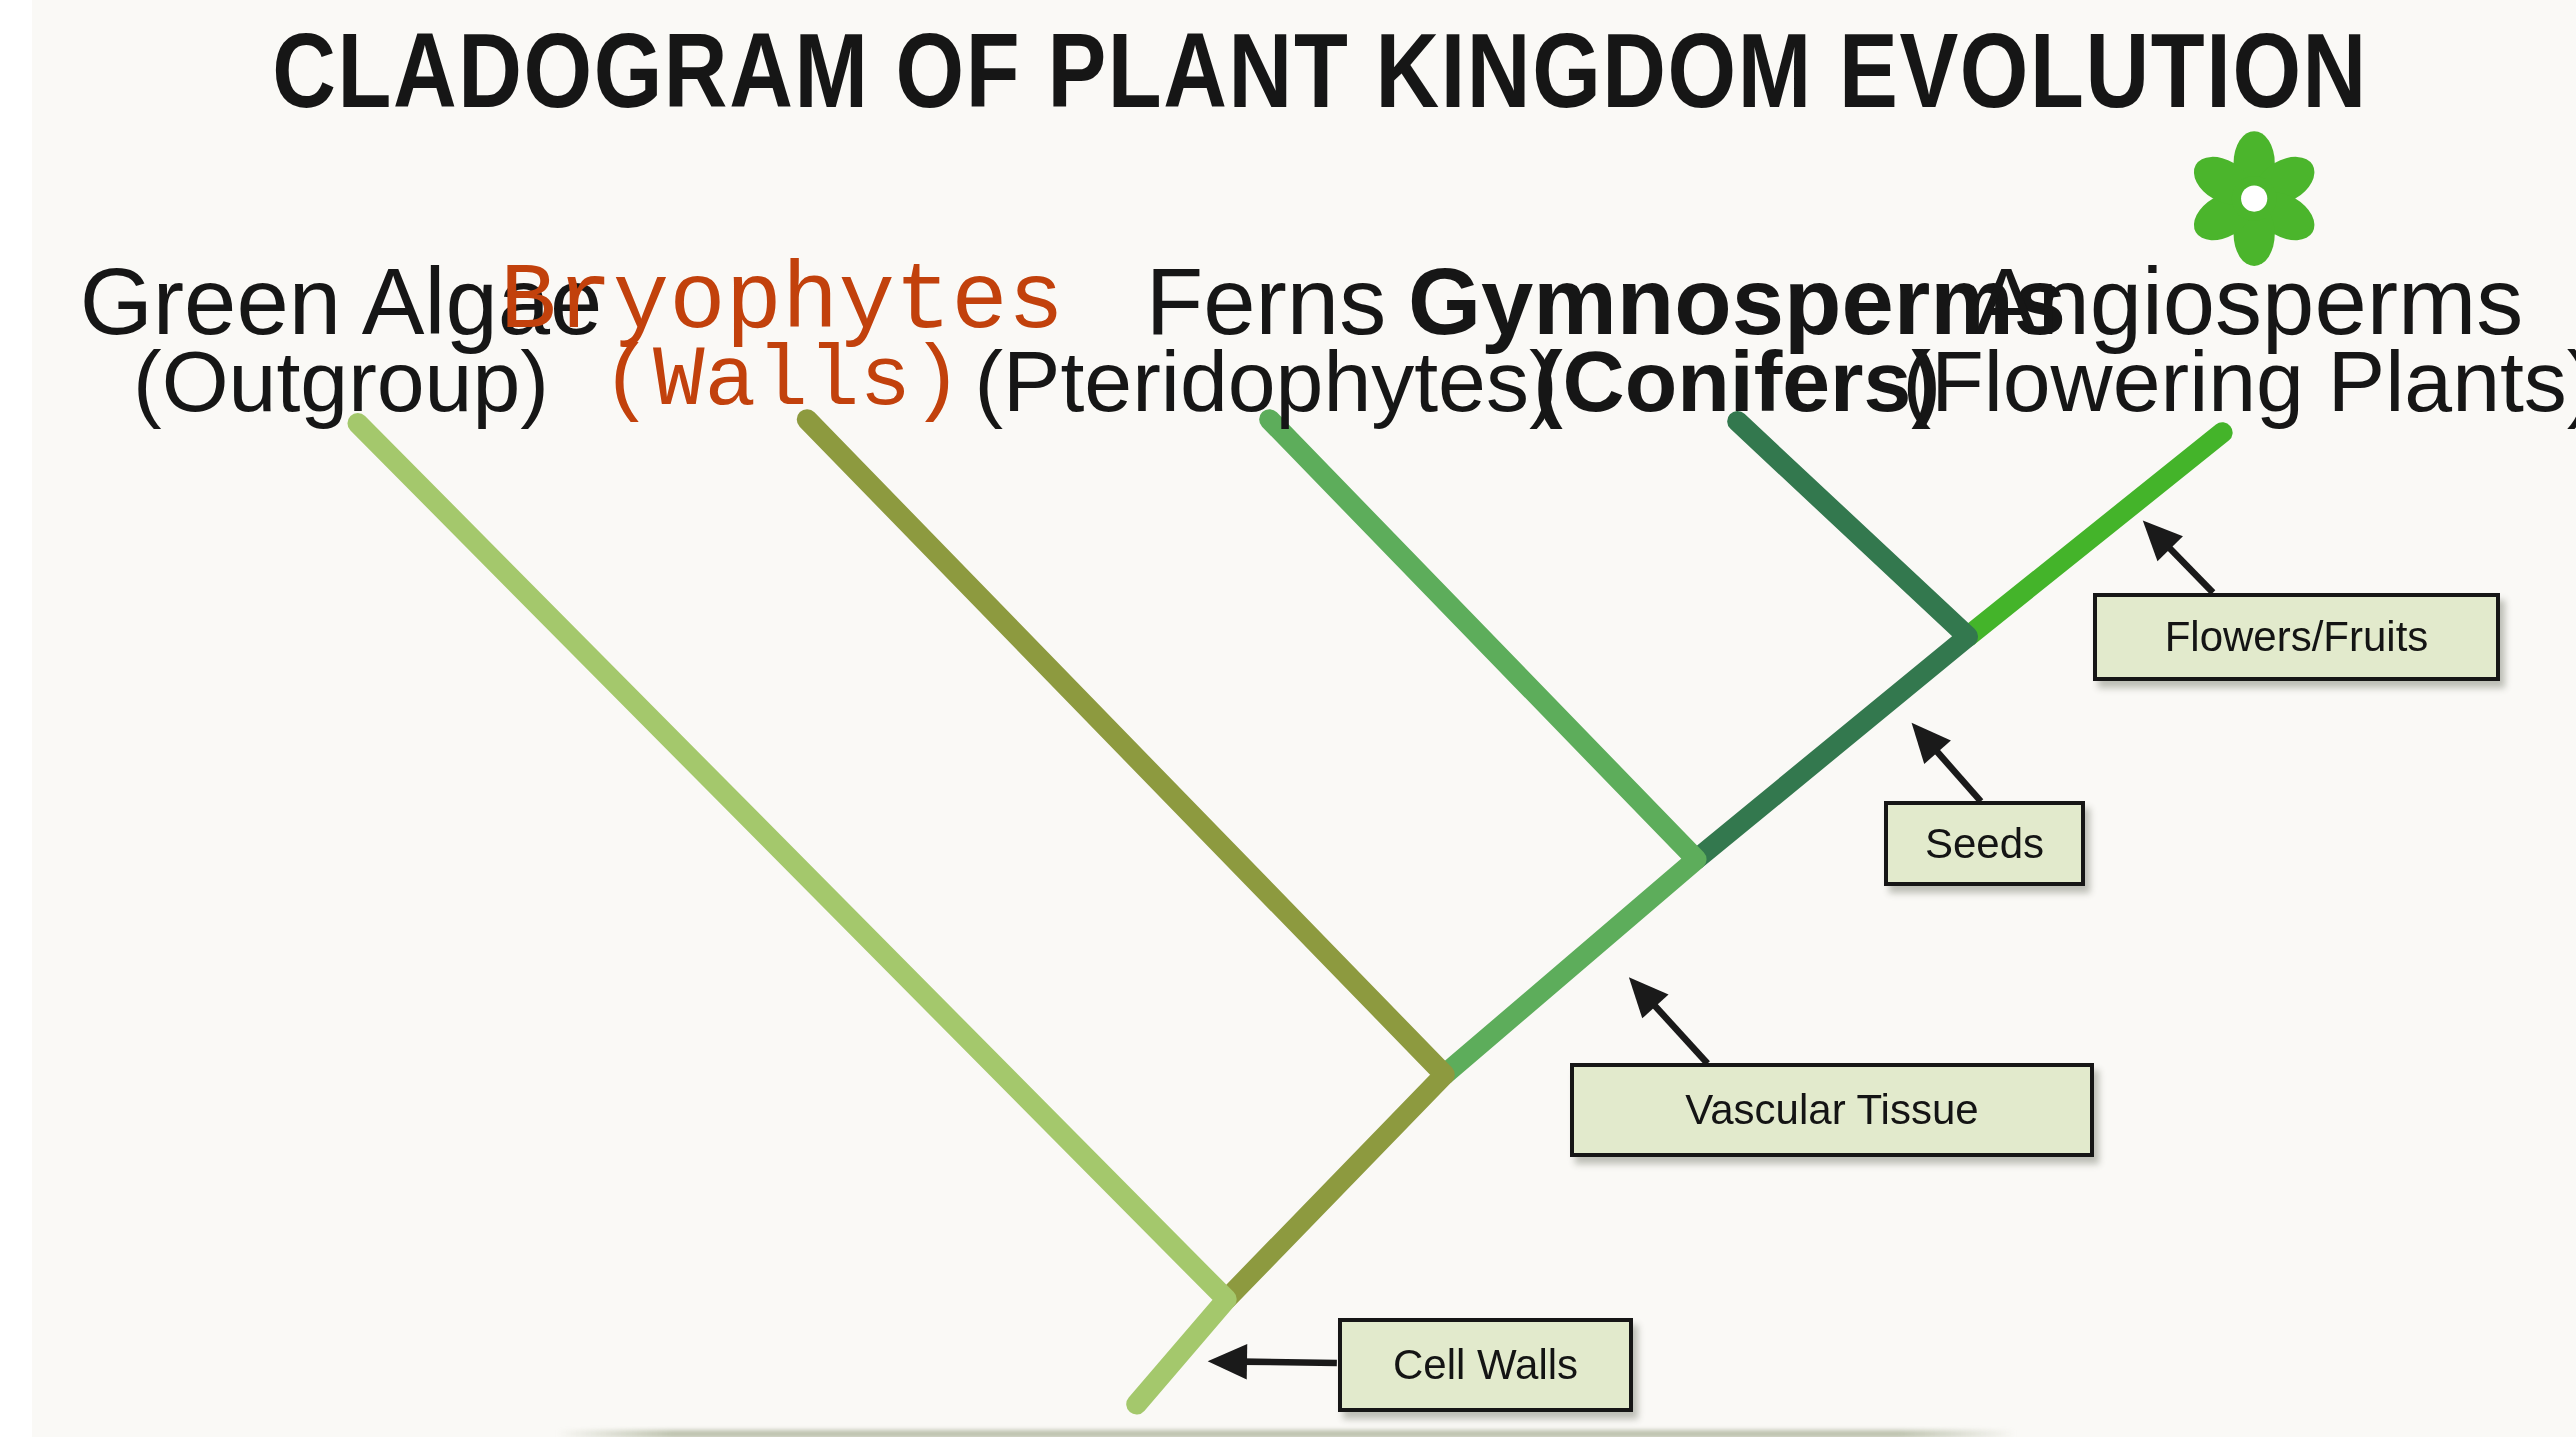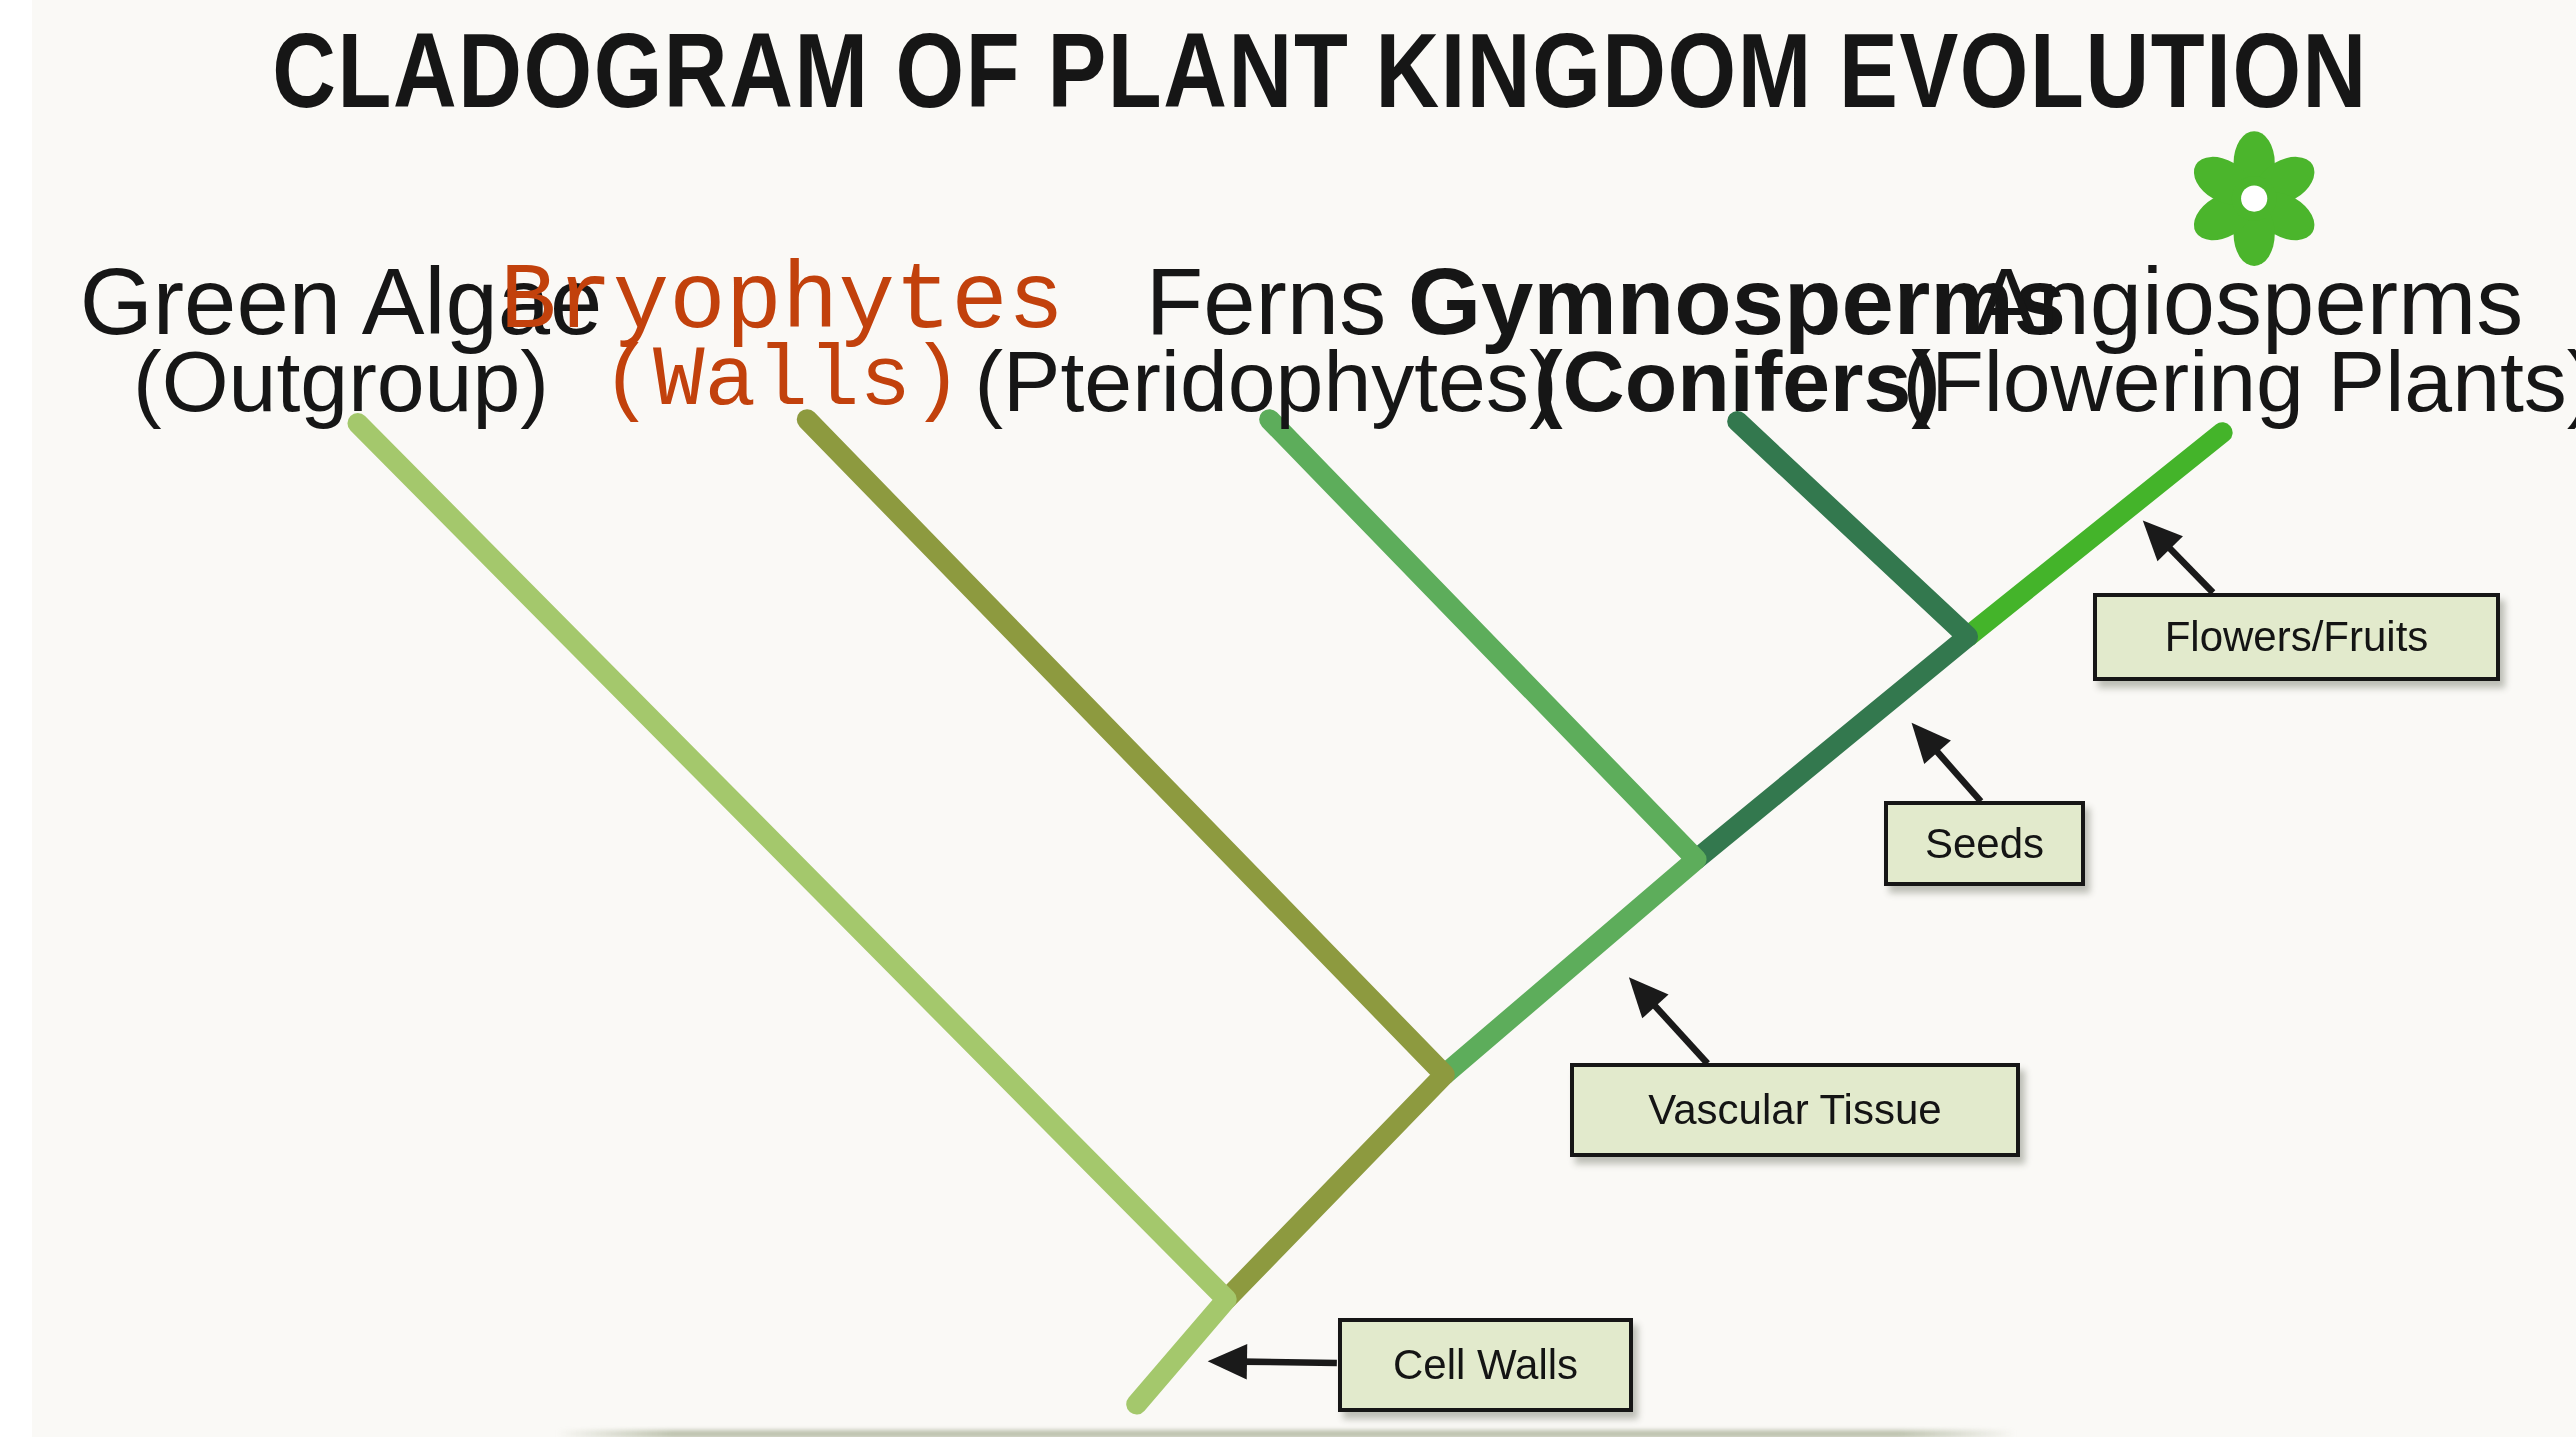--- a/index.html
+++ b/index.html
@@ -82,21 +82,21 @@
     <span class="taxon-name">Angiosperms</span>
     <span class="taxon-sub">(Flowering Plants)</span>
   </div>
 
   <div class="feature-box" style="left: 2061px; top: 593px; width: 407px; height: 88px; background: rgb(226, 234, 204); border-color: rgb(22, 22, 22);">
     <span class="feature-label">Flowers/Fruits</span>
   </div>
   <div class="feature-box" style="left: 1852px; top: 801px; width: 201px; height: 85px; background: rgb(226, 234, 204); border-color: rgb(22, 22, 22);">
     <span class="feature-label">Seeds</span>
   </div>
-  <div class="feature-box" style="left: 1538px; top: 1063px; width: 450px; height: 94px; background: rgb(226, 234, 204); border-color: rgb(22, 22, 22);">
+  <div class="feature-box" style="left: 1538px; top: 1063px; width: 524px; height: 94px; background: rgb(226, 234, 204); border-color: rgb(22, 22, 22);">
     <span class="feature-label">Vascular Tissue</span>
   </div>
   <div class="feature-box" style="left: 1306px; top: 1318px; width: 295px; height: 94px; background: rgb(226, 234, 204); border-color: rgb(22, 22, 22);">
     <span class="feature-label">Cell Walls</span>
   </div>
 
   <div class="bottom-smudge"></div>
 </div>
 
 

